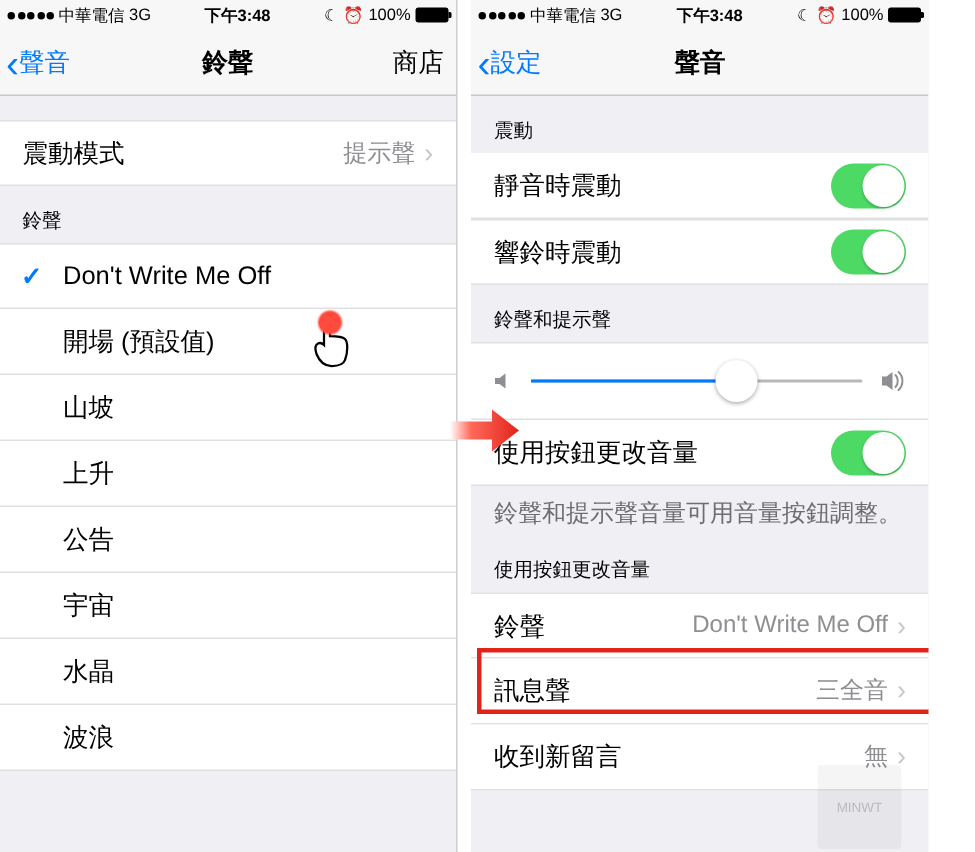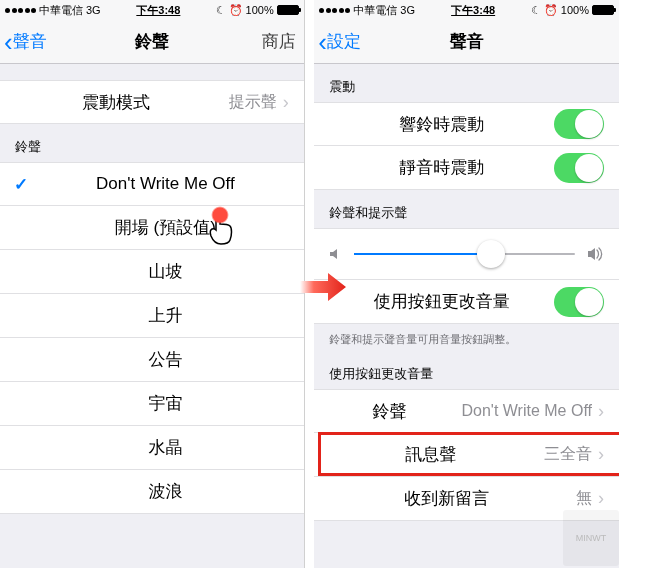--- a/index.html
+++ b/index.html
@@ -14,68 +14,68 @@
   .gap { width: 10px; background:#fff; }
 
   
   .statusbar {
     height: 20px; background: #f7f7f8; display: flex; align-items: center;
     font-size: 11px; padding: 0 5px; color: #000; justify-content: space-between;
   }
   .sb-left, .sb-right { display: flex; align-items: center; gap: 3px; }
   .dots { display: flex; gap: 1.5px; }
   .dot { width: 5px; height: 5px; border-radius: 50%; background: #000; }
-  .sb-time { font-weight: 600; text-decoration: underline; }
+  .sb-time { font-weight: 600; }
   .batt { width: 22px; height: 10px; border: 1px solid #000; border-radius: 2px; position: relative; background:#000; }
   .batt::after { content:""; position:absolute; right:-3px; top:2px; width:2px; height:4px; background:#000; border-radius:0 1px 1px 0; }
 
   
   .navbar {
     height: 44px; background: #f7f7f8; border-bottom: 1px solid #c8c7cc;
     display: flex; align-items: center; position: relative;
   }
   .nav-back { color: #007aff; font-size: 17px; display:flex; align-items:center; padding-left:4px; }
   .chev { font-size: 26px; line-height: 1; font-weight: 300; margin-right: 0px; }
   .nav-title { position:absolute; left:0; right:0; text-align:center; font-size:17px; font-weight:600; color:#000; pointer-events:none;}
-  .nav-right { position:absolute; right:8px; color:#404040; font-size:17px; }
+  .nav-right { position:absolute; right:8px; color:#000000; font-size:17px; }
 
   .section-header { font-size: 13px; color: #000000; padding: 14px 15px 6px; }
   .row {
     background:#fff; min-height: 44px; display:flex; align-items:center;
     padding: 0 15px; border-bottom: 1px solid #e0e0e3; font-size: 17px; color:#000;
     position: relative;
   }
   .row.first { border-top: 1px solid #e0e0e3; }
-  .row .label { flex: 1; text-align: center; }
+  .row .label { flex: 1; }
   .row .detail { color:#8e8e93; font-size:16px;margin-left:12px; }
   .row .disc { color:#c7c7cc; font-size:18px; margin-left:6px; font-weight:300; }
   .indent { padding-left: 42px; }
   .check { color:#007aff; position:absolute; left:14px; font-size:17px; font-weight:700; }
 
   .toggle { width:50px; height:30px; background:#4cd964; border-radius:15px; position:relative; }
   .toggle::after { content:""; position:absolute; right:1px; top:1px; width:28px; height:28px; background:#fff; border-radius:50%; box-shadow:0 1px 2px rgba(0,0,0,.25); }
 
   .slider-row { background:#fff; height:52px; display:flex; align-items:center; padding:0 14px; border-bottom:1px solid #e0e0e3; border-top:1px solid #e0e0e3;}
   .spk { color:#8e8e93; font-size:13px; }
   .spk.sm svg, .spk.lg svg { display:block; }
   .track { flex:1; height:2px; background:#b7b7bc; margin:0 12px; position:relative; border-radius:1px;}
   .track .fill { position:absolute; left:0; top:0; height:2px; background:#007aff; width:62%; }
   .thumb { position:absolute; left:62%; top:50%; width:28px; height:28px; margin:-14px 0 0 -14px; background:#fff; border-radius:50%; box-shadow:0 1px 3px rgba(0,0,0,.35); }
 
-  .footnote { font-size:11px; color:#6d6d72; padding: 8px 15px 4px; }
+  .footnote { font-size:16px; color:#6d6d72; padding: 8px 15px 4px; }
 
   .cursor { position:absolute; left:205px; top:210px; pointer-events:none; }
   .cursor .tap { width:18px; height:18px; background:radial-gradient(circle,#ff4b3e 0%,#ff4b3e 55%,rgba(255,75,62,0) 70%); border-radius:50%; position:absolute; left:6px; top:-4px;}
   .cursor svg { display:block; }
 
   .arrow { position:absolute; left:300px; top:272px; pointer-events:none; }
 
   .highlight { position:absolute; border:3px solid #e2231a; }
 
-  .watermark { position:absolute; right:0; bottom:2px; width:56px; height:56px; background:rgba(0,0,0,.04); display:flex; align-items:center; justify-content:center; font-size:9px; color:#bbb; flex-direction:column; border-radius:3px;}
+  .watermark { position:absolute; right:18px; bottom:2px; width:56px; height:56px; background:rgba(0,0,0,.04); display:flex; align-items:center; justify-content:center; font-size:9px; color:#bbb; flex-direction:column; border-radius:3px;}
 </style>
 </head>
 <body>
 
 <div class="screens">
 
   <div class="screen left">
     <div class="statusbar">
       <div class="sb-left">
         <span class="dots">
@@ -177,26 +177,26 @@
     <div class="navbar">
       <div class="nav-back">
         <span class="chev">‹</span>
         <span>設定</span>
       </div>
       <div class="nav-title">聲音</div>
     </div>
 
     <div class="section-header">震動</div>
 
+    <div class="row">
+      <span class="label">靜音時震動</span>
+      <span class="toggle"></span>
+    </div>
     <div class="row first">
       <span class="label">響鈴時震動</span>
-      <span class="toggle"></span>
-    </div>
-    <div class="row">
-      <span class="label">靜音時震動</span>
       <span class="toggle"></span>
     </div>
 
     <div class="section-header">鈴聲和提示聲</div>
 
     <div class="slider-row">
       <span class="spk sm">
         <svg width="14" height="14" viewBox="0 0 14 14">
             <path d="M2 5h3l4-3v10l-4-3H2z" fill="#8e8e93"></path>
           </svg>

